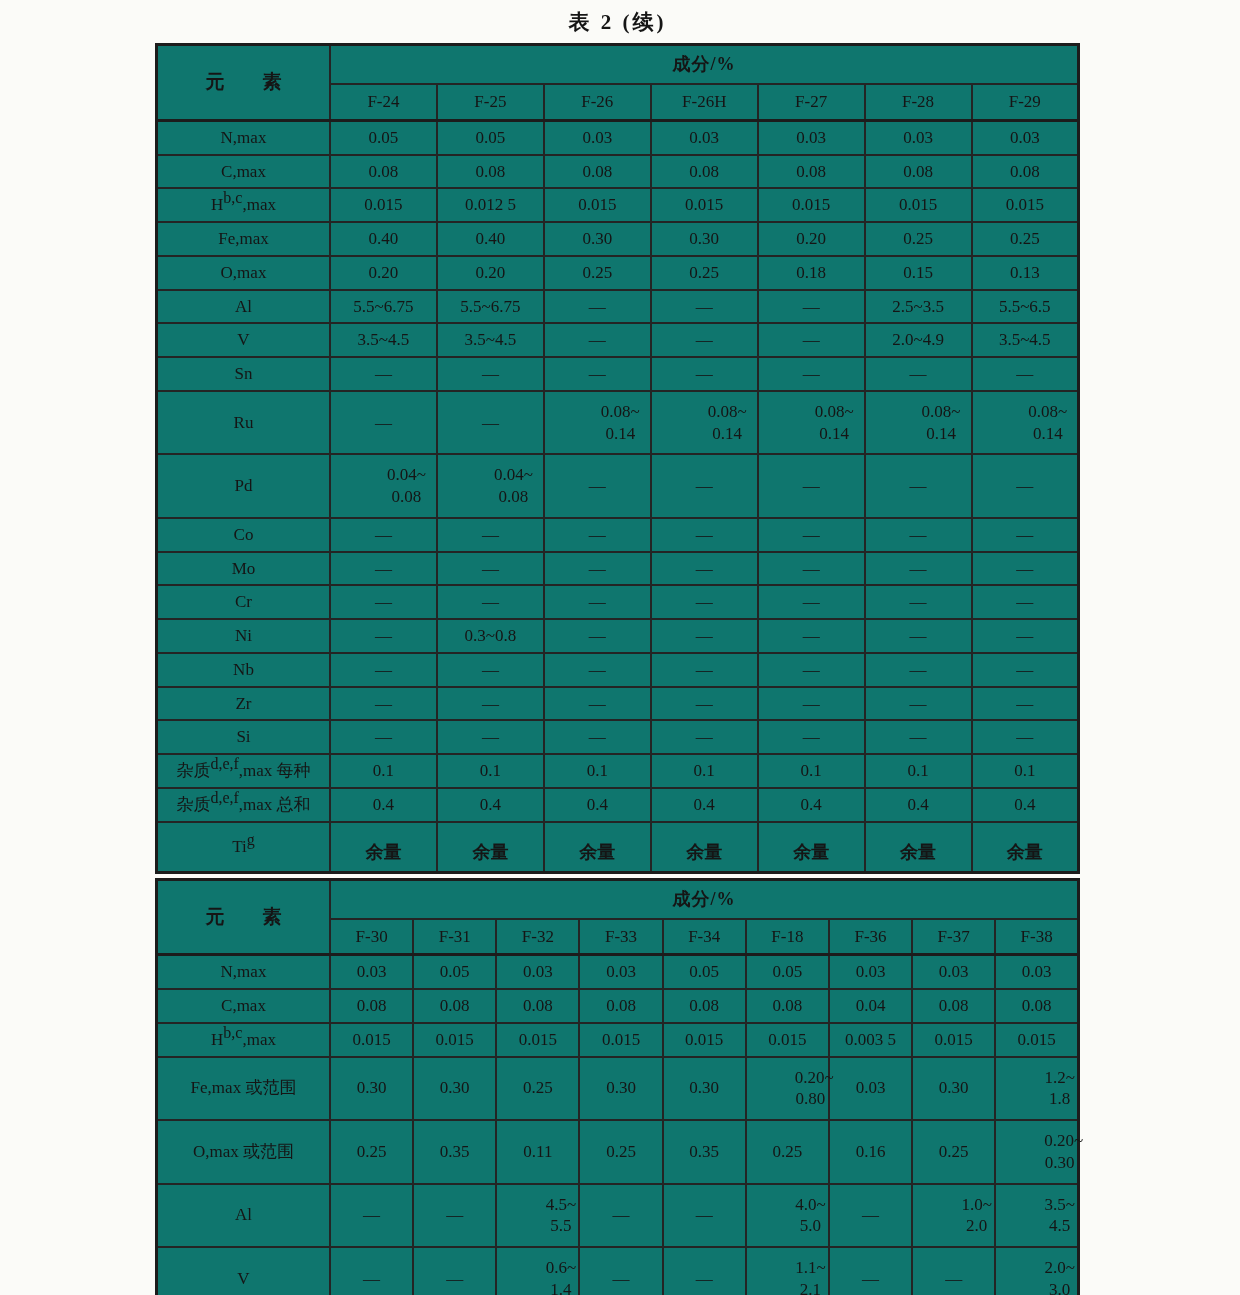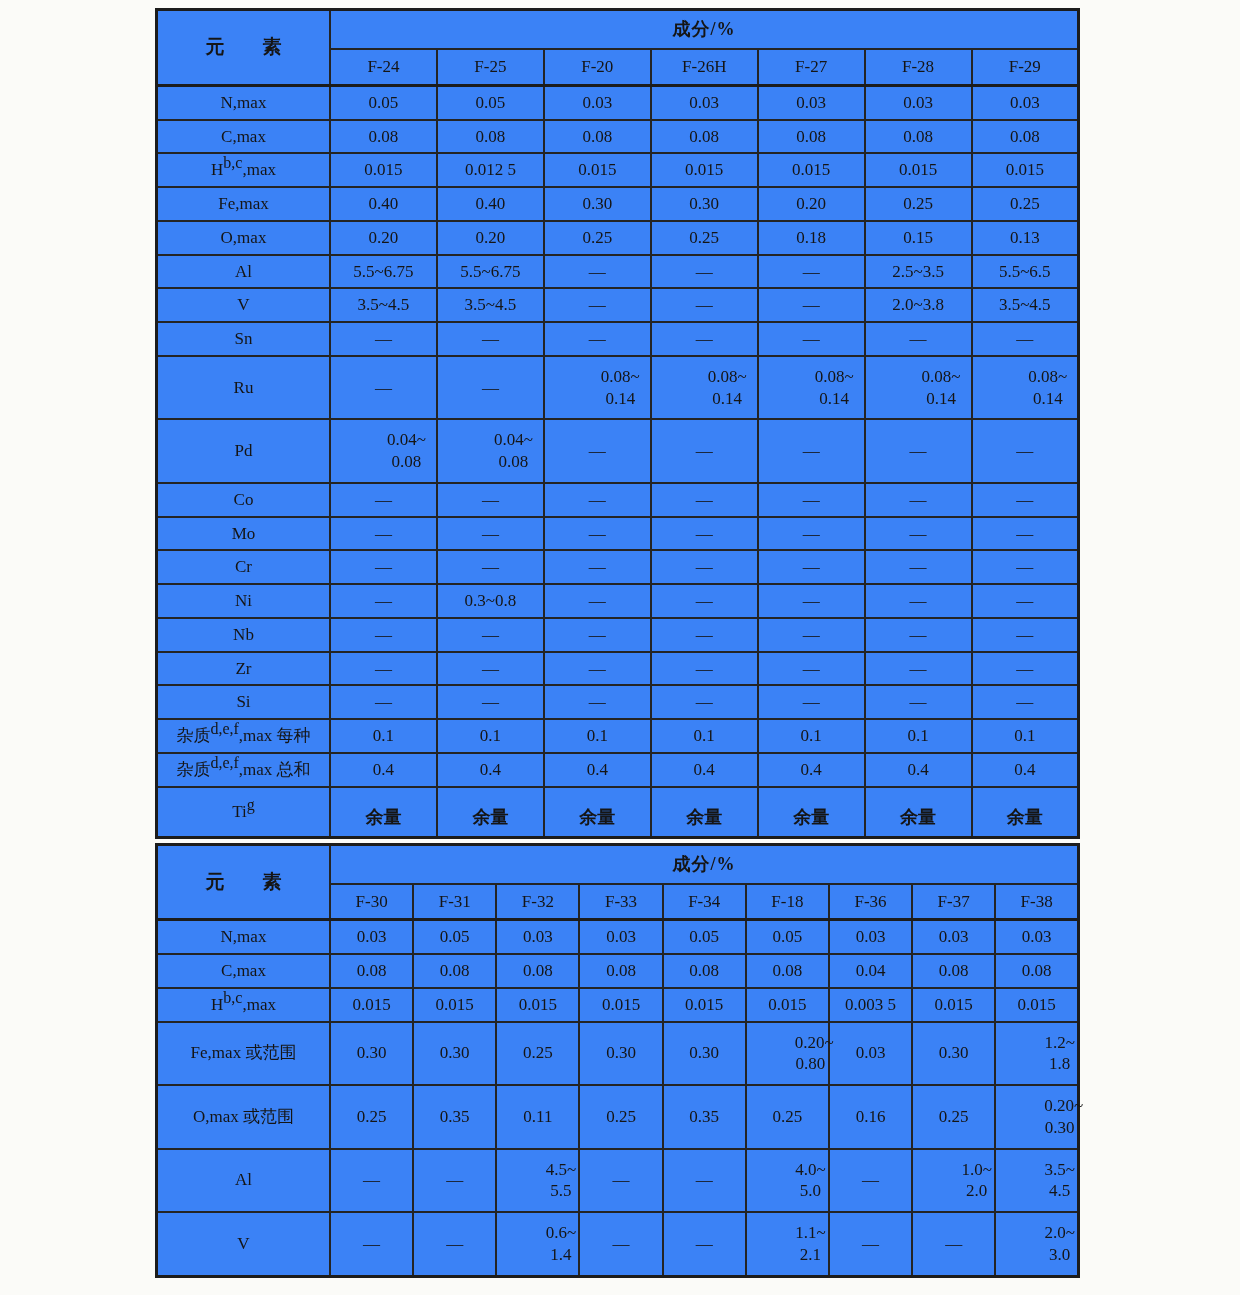--- a/index.html
+++ b/index.html
@@ -28,21 +28,21 @@
     font-size: 21px;
     font-weight: bold;
     letter-spacing: 3px;
     margin-bottom: 7px;
   }
   table.comp-table {
     border-collapse: collapse;
     table-layout: fixed;
     width: 925px;
     border: 3px solid #1c1c1c;
-    background: #3b82f6;
+    background: #0f766e;
   }
   table.comp-table.second {
     margin-top: 4px;
   }
   .comp-table th, .comp-table td {
     border: 2px solid #242424;
     text-align: center;
     vertical-align: middle;
     font-size: 17px;
     font-weight: normal;
@@ -89,30 +89,31 @@
   }
   sup.lbl-sup {
     font-size: 16px;
     line-height: 0;
   }
 </style>
 </head>
 <body>
 
 <div class="sheet">
+  <div class="doc-title">表 2 (续)</div>
   <table class="comp-table first">
       <thead>
         <tr>
           <th rowspan="2" class="label-col elem-head">元　　素</th>
           <th colspan="7" class="comp-head">成分/%</th>
         </tr>
         <tr>
           <th class="col-head">F-24</th>
           <th class="col-head">F-25</th>
-          <th class="col-head">F-20</th>
+          <th class="col-head">F-26</th>
           <th class="col-head">F-26H</th>
           <th class="col-head">F-27</th>
           <th class="col-head">F-28</th>
           <th class="col-head">F-29</th>
         </tr>
       </thead>
       <tbody>
         <tr>
           <th class="label-col row-label"><span>N,max</span></th>
           <td>0.05</td>
@@ -173,21 +174,21 @@
           <td>2.5~3.5</td>
           <td>5.5~6.5</td>
         </tr>
         <tr>
           <th class="label-col row-label"><span>V</span></th>
           <td>3.5~4.5</td>
           <td>3.5~4.5</td>
           <td>—</td>
           <td>—</td>
           <td>—</td>
-          <td>2.0~3.8</td>
+          <td>2.0~4.9</td>
           <td>3.5~4.5</td>
         </tr>
         <tr>
           <th class="label-col row-label"><span>Sn</span></th>
           <td>—</td>
           <td>—</td>
           <td>—</td>
           <td>—</td>
           <td>—</td>
           <td>—</td>

